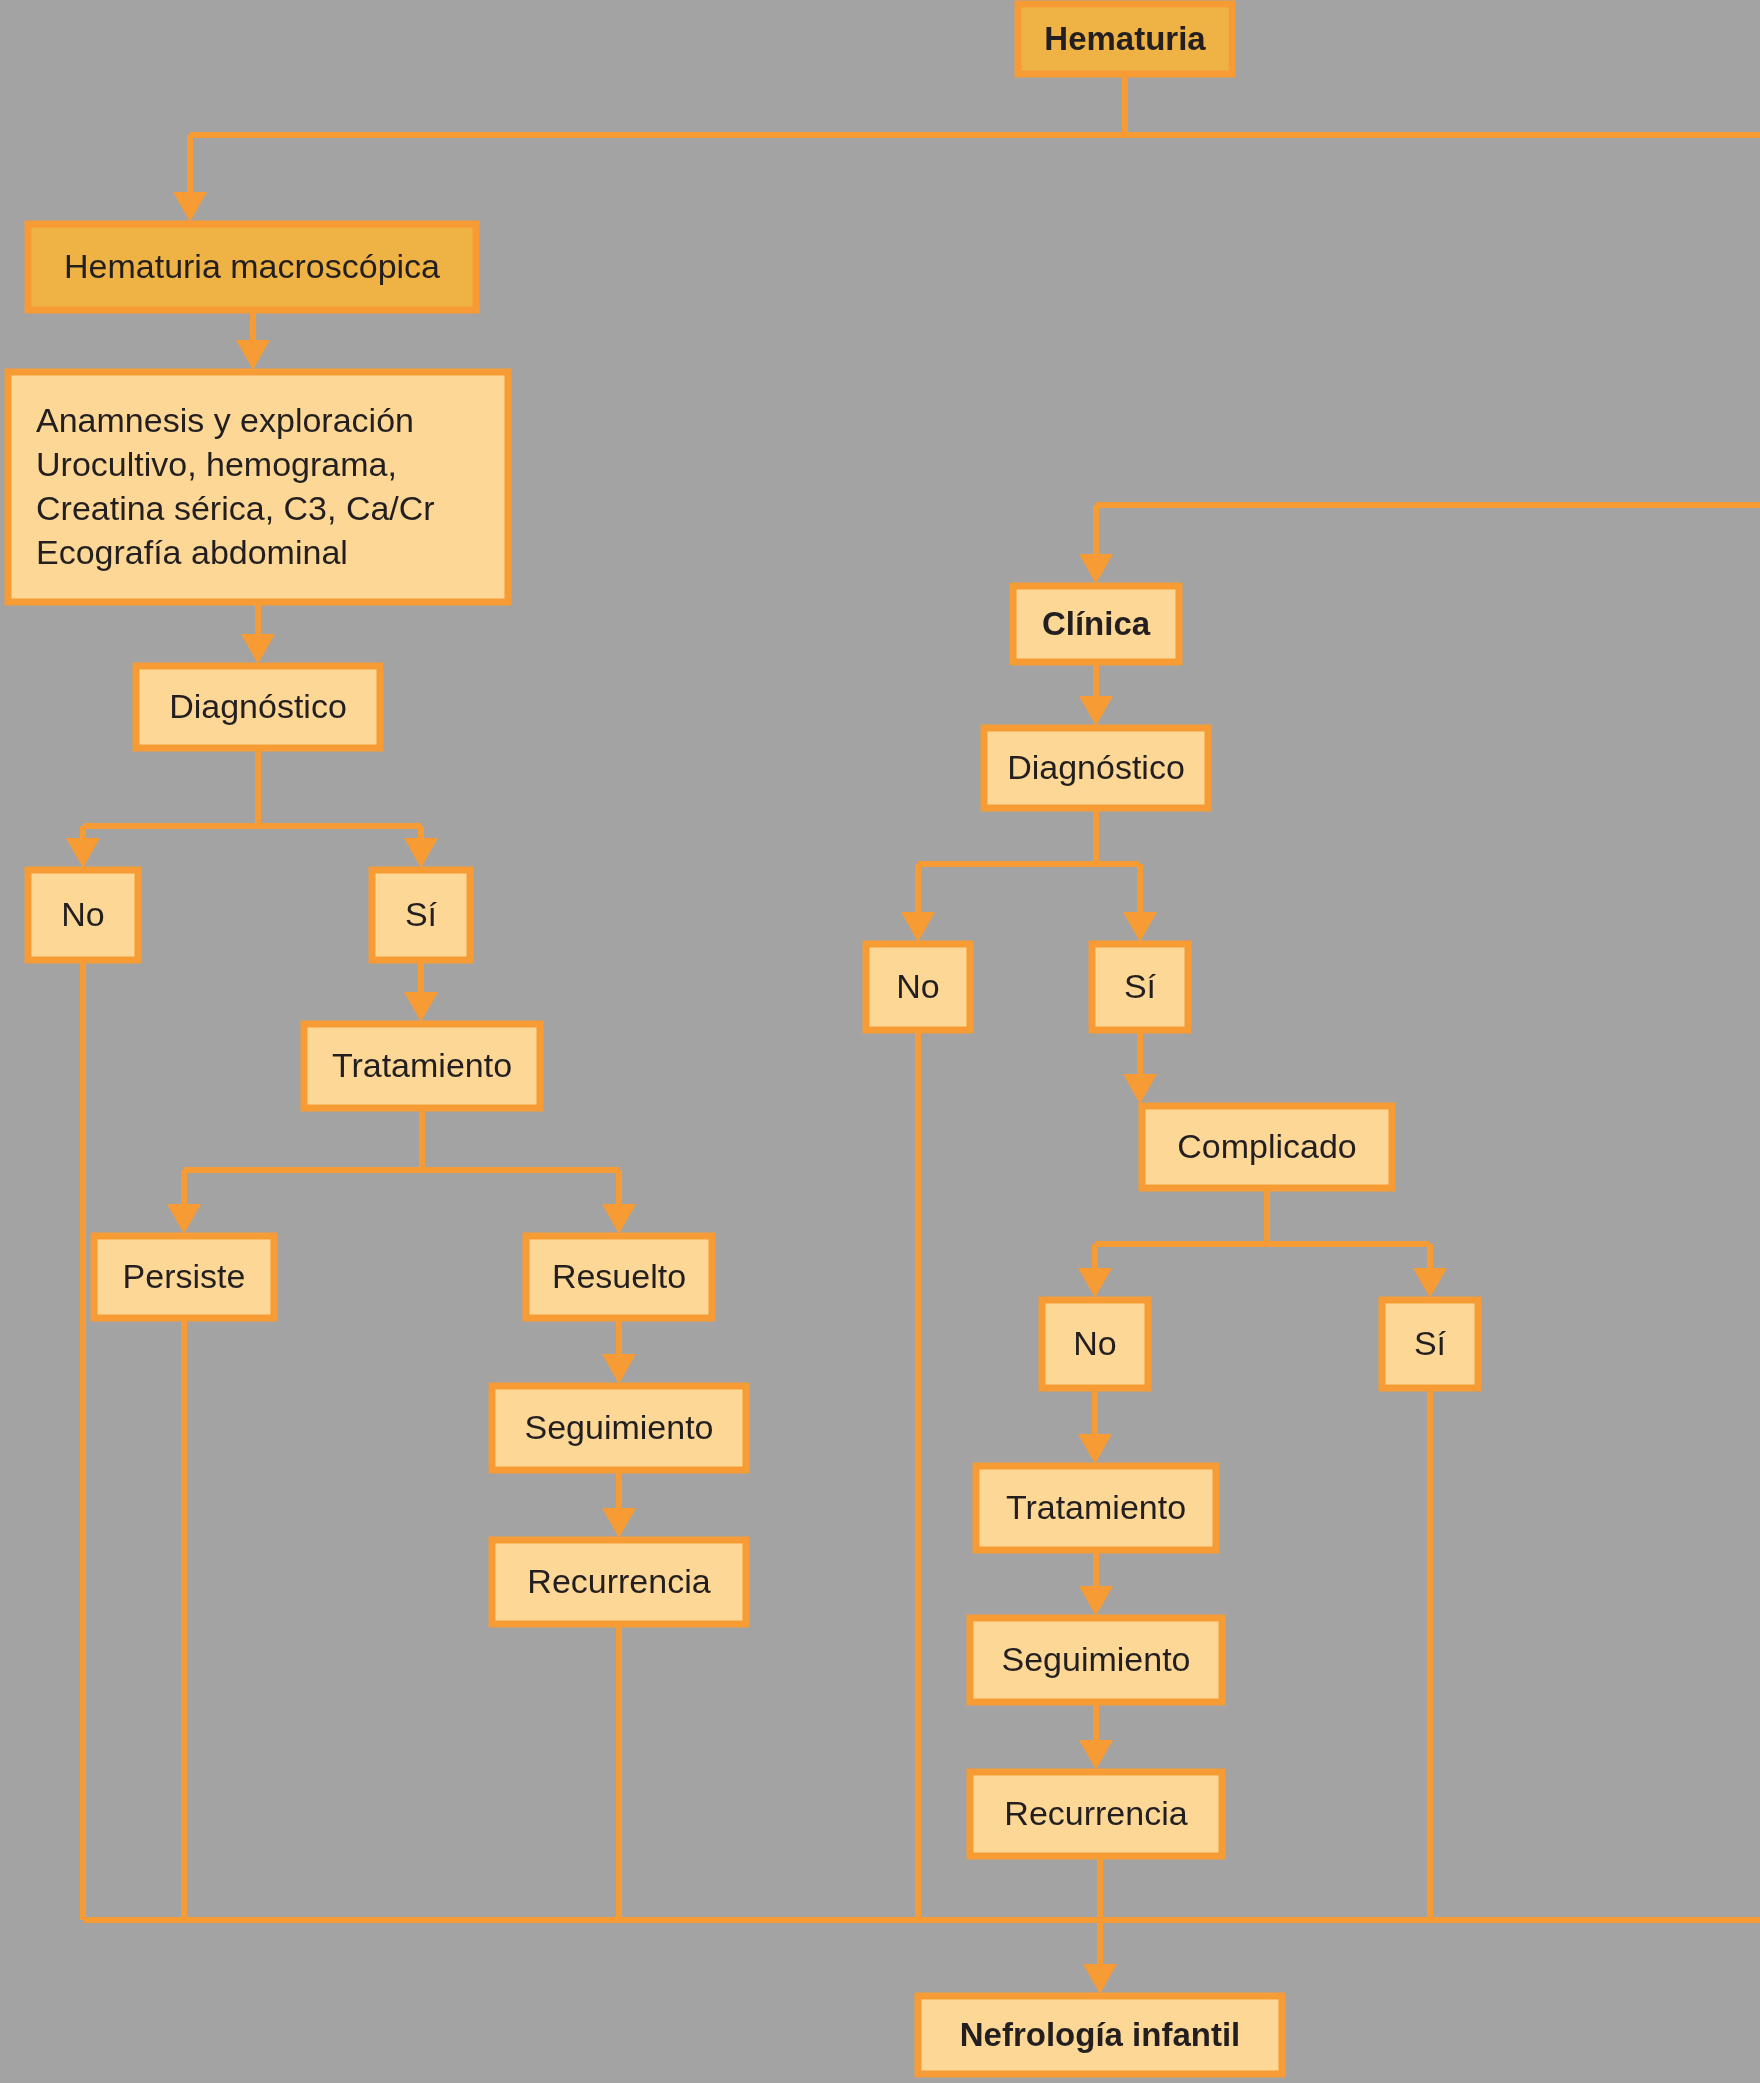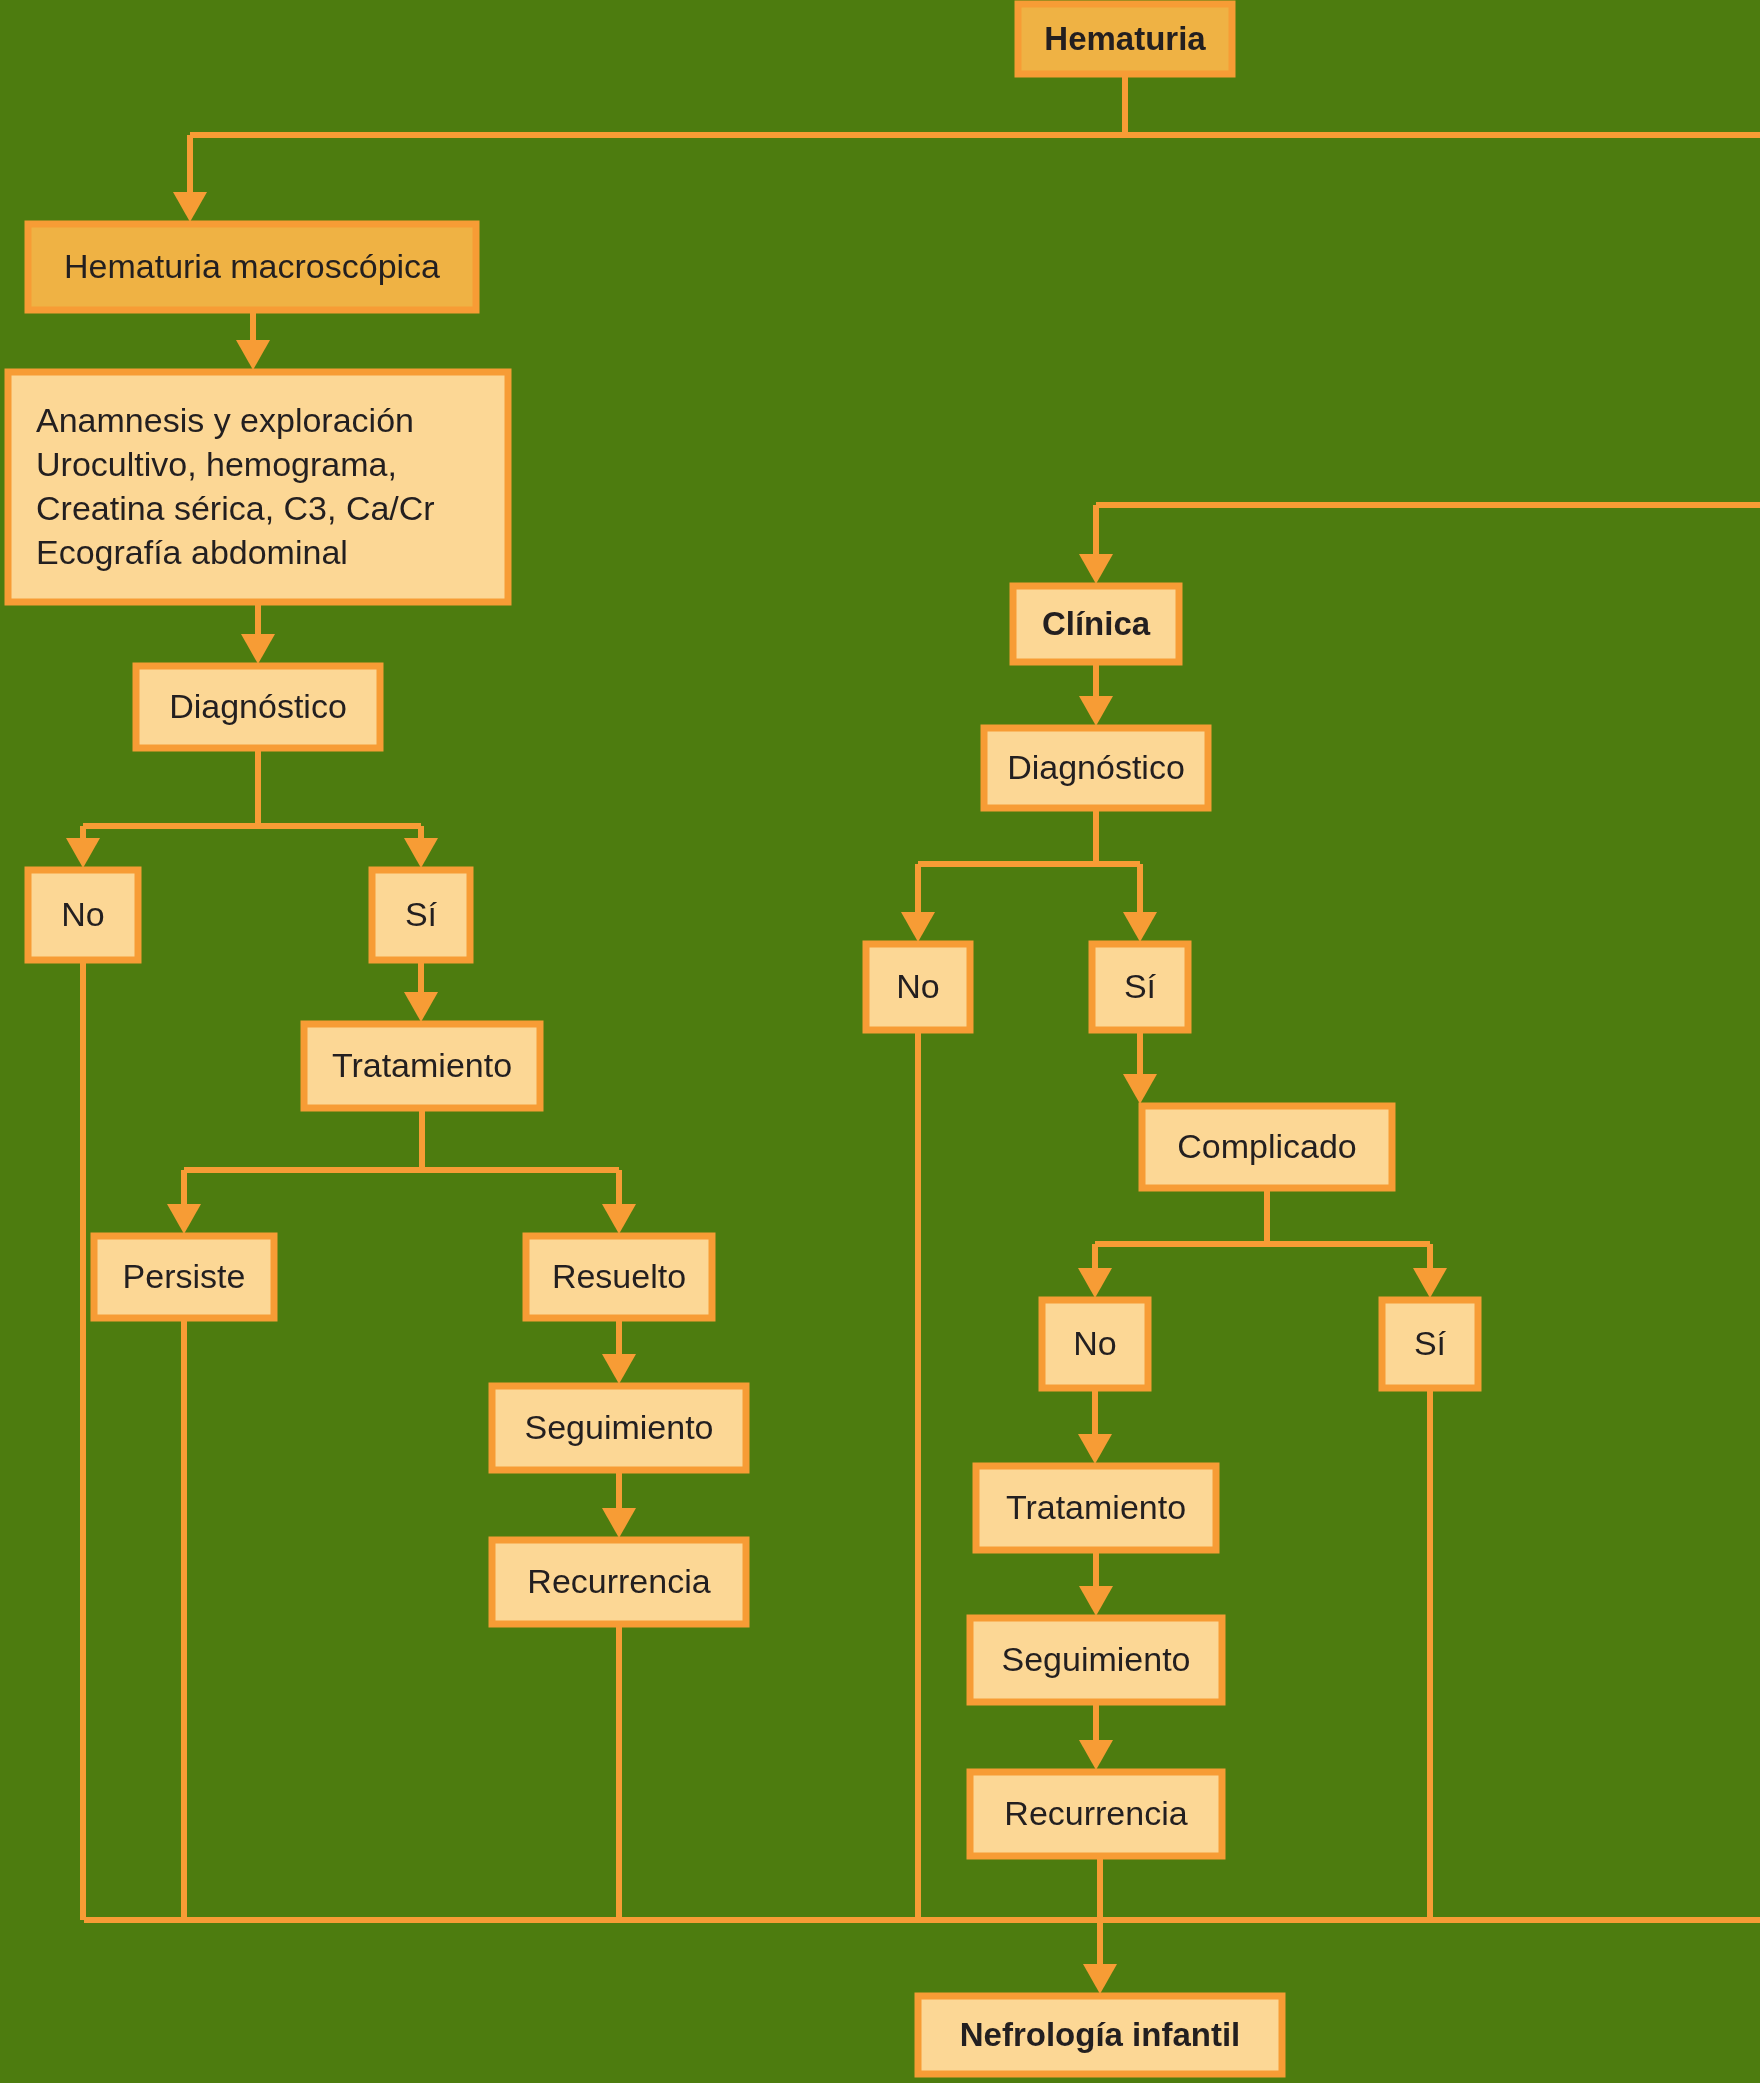--- a/index.html
+++ b/index.html
@@ -10,21 +10,21 @@
   body {
     width: 1760px;
     height: 2083px;
     font-family: "Liberation Sans", sans-serif;
     overflow: hidden;
   }
   #flow-root {
     position: relative;
     width: 1760px;
     height: 2083px;
-    background: #4d7c0f;
+    background: #a3a3a3;
   }
   svg.flow-svg {
     position: absolute;
     left: 0;
     top: 0;
     width: 1760px;
     height: 2083px;
     display: block;
   }
   .node-rect {

